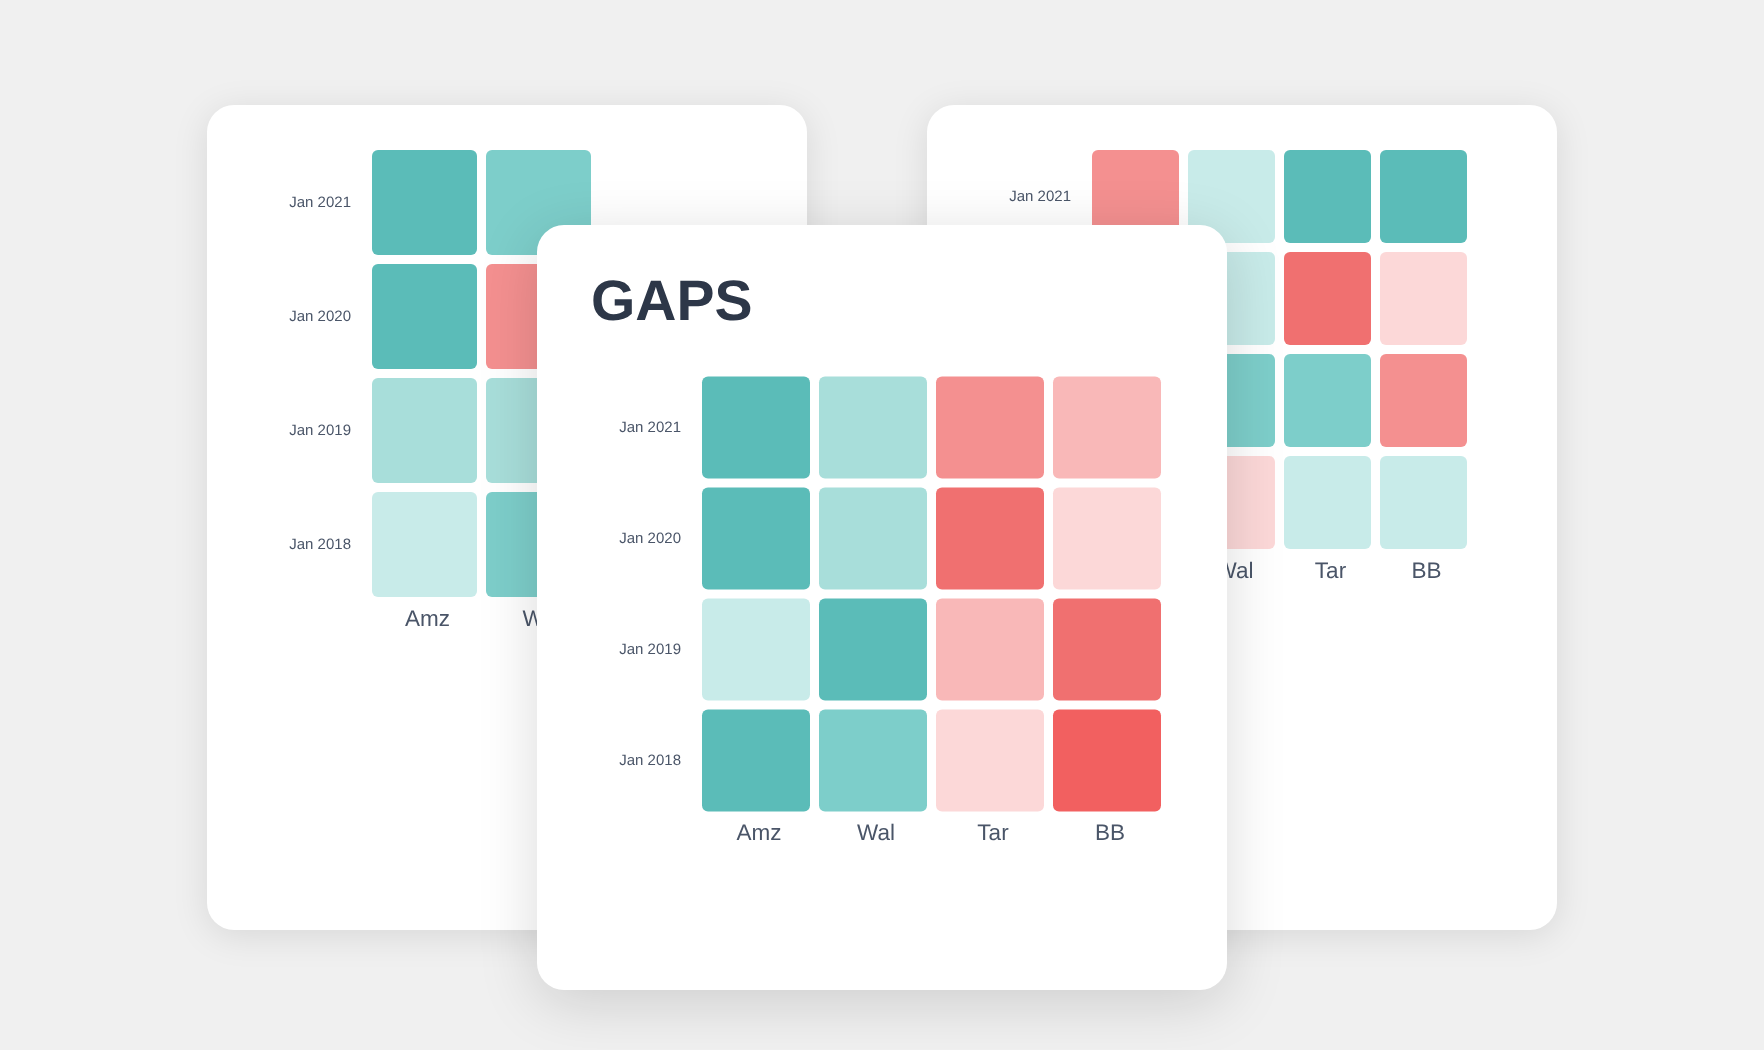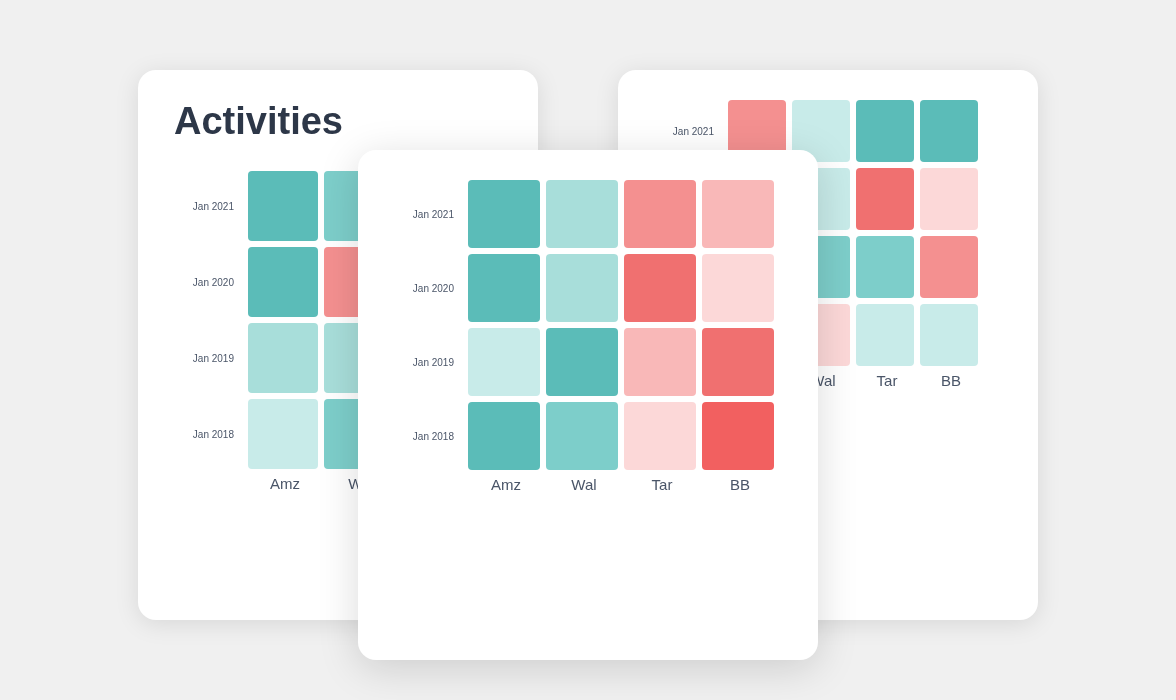--- a/index.html
+++ b/index.html
@@ -100,21 +100,20 @@
     .cell-red-light   { background: #f9b8b8; }
     .cell-red-pale    { background: #fcd8d8; }
     .cell-coral       { background: #f26060; }
   </style>
 </head>
 <body>
 
 <div class="scene">
 
   <div class="card card-activities">
-    <div class="card-title">Activities</div>
     <div class="heatmap">
       <div class="heatmap-row">
         <div class="row-label">Jan 2021</div>
         <div class="cell cell-teal-dark" style="width:70px;height:70px;"></div>
         <div class="cell cell-teal-med" style="width:70px;height:70px;"></div>
       </div>
       <div class="heatmap-row">
         <div class="row-label">Jan 2020</div>
         <div class="cell cell-teal-dark" style="width:70px;height:70px;"></div>
         <div class="cell cell-red-med" style="width:70px;height:70px;"></div>
@@ -169,20 +168,21 @@
       <div class="col-labels">
         <div class="col-label" style="width:58px;">Amz</div>
         <div class="col-label" style="width:58px;">Wal</div>
         <div class="col-label" style="width:58px;">Tar</div>
         <div class="col-label" style="width:58px;">BB</div>
       </div>
     </div>
   </div>
 
   <div class="card card-gaps">
+    <div class="card-title">GAPS</div>
     <div class="heatmap">
       <div class="heatmap-row">
         <div class="row-label">Jan 2021</div>
         <div class="cell cell-teal-dark" style="width:72px;height:68px;"></div>
         <div class="cell cell-teal-light" style="width:72px;height:68px;"></div>
         <div class="cell cell-red-med" style="width:72px;height:68px;"></div>
         <div class="cell cell-red-light" style="width:72px;height:68px;"></div>
       </div>
       <div class="heatmap-row">
         <div class="row-label">Jan 2020</div>

